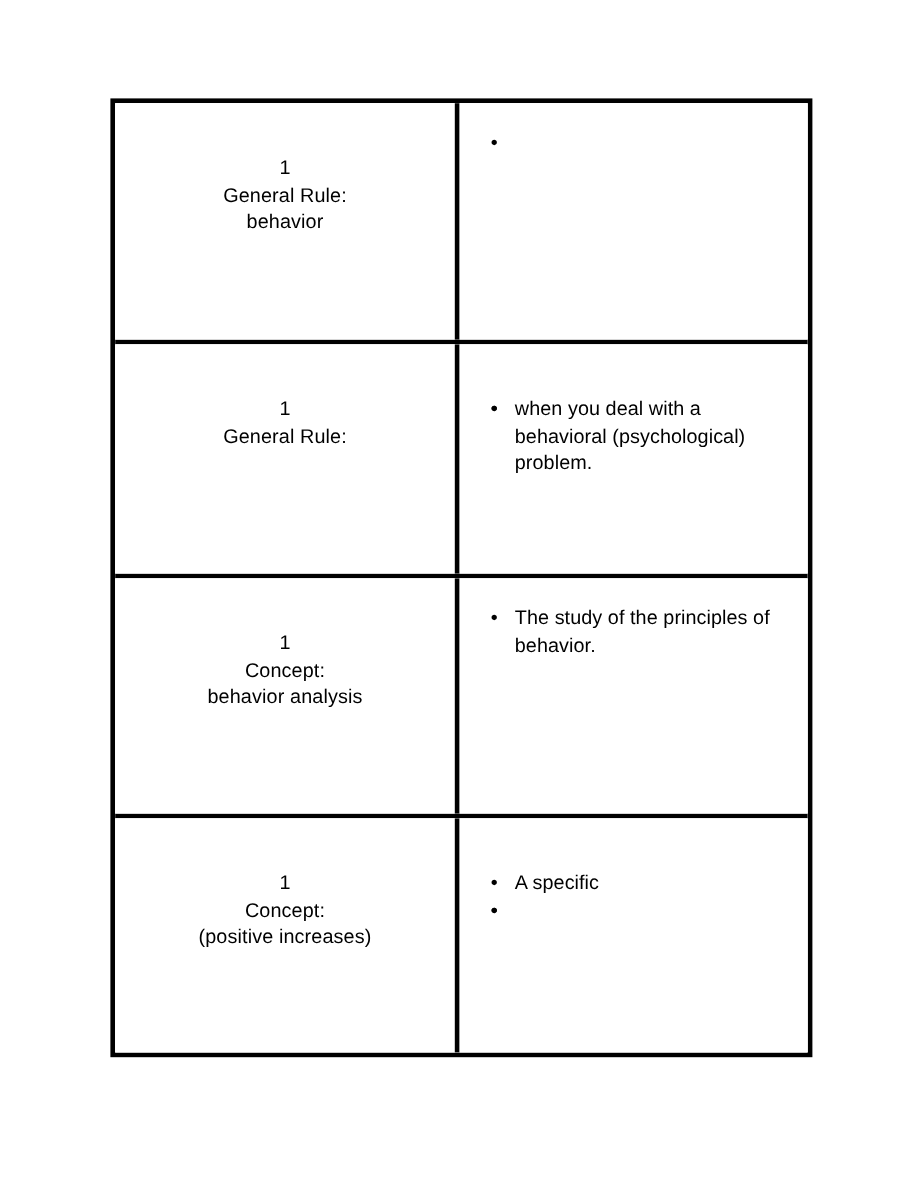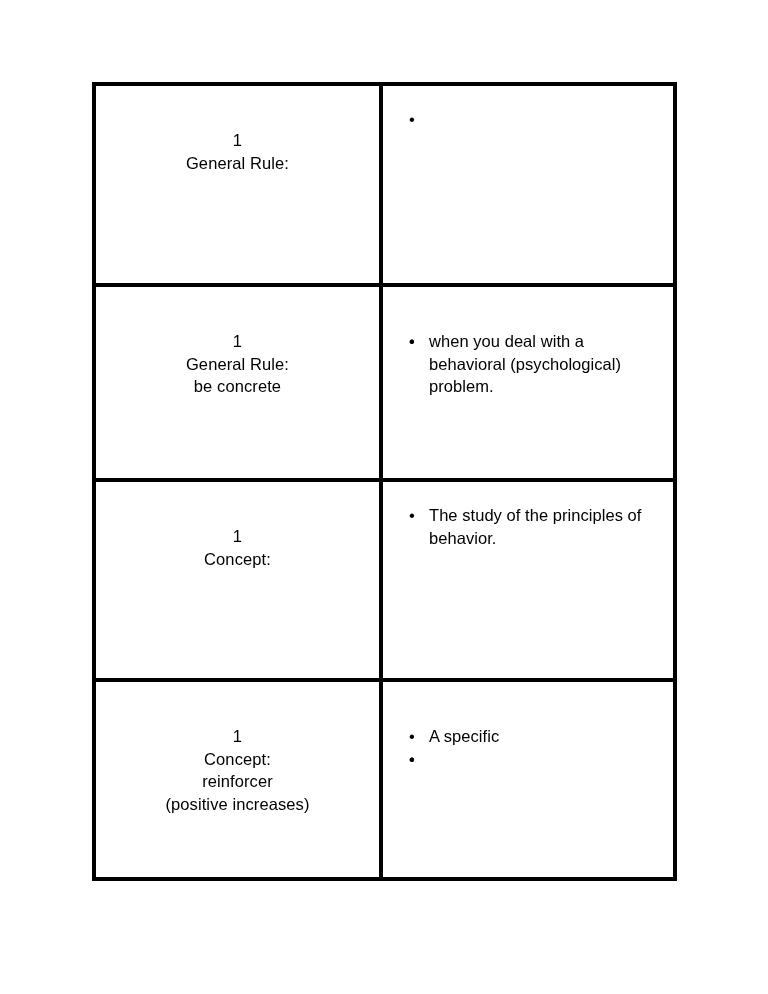--- a/index.html
+++ b/index.html
@@ -126,75 +126,75 @@
 
 <div class="page">
 
   <div class="card-table">
 
     <div class="card-row row-1">
       <div class="term-cell">
         <div class="term-block">
           <span class="term-line">1</span>
           <span class="term-line">General Rule:</span>
+          <span class="term-line">behavior</span>
         </div>
       </div>
       <div class="def-cell">
         <ul class="def-list high">
           <li class="def-item">
             <span class="bullet">•</span>
           </li>
         </ul>
       </div>
     </div>
 
     <div class="card-row row-2">
       <div class="term-cell">
         <div class="term-block">
           <span class="term-line">1</span>
           <span class="term-line">General Rule:</span>
-          <span class="term-line">be concrete</span>
         </div>
       </div>
       <div class="def-cell">
         <ul class="def-list">
           <li class="def-item">
             <span class="bullet">•</span>
           </li>
           <li class="def-item">
             <span class="bullet">•</span>
             <span>when you deal with a behavioral (psychological) problem.</span>
           </li>
         </ul>
       </div>
     </div>
 
     <div class="card-row row-3">
       <div class="term-cell">
         <div class="term-block">
           <span class="term-line">1</span>
           <span class="term-line">Concept:</span>
+          <span class="term-line">behavior analysis</span>
         </div>
       </div>
       <div class="def-cell">
         <ul class="def-list high">
           <li class="def-item">
             <span class="bullet">•</span>
             <span>The study of the principles of behavior.</span>
           </li>
         </ul>
       </div>
     </div>
 
     <div class="card-row row-4">
       <div class="term-cell">
         <div class="term-block">
           <span class="term-line">1</span>
           <span class="term-line">Concept:</span>
-          <span class="term-line">reinforcer</span>
           <span class="term-line">(positive increases)</span>
         </div>
       </div>
       <div class="def-cell">
         <ul class="def-list">
           <li class="def-item">
             <span class="bullet">•</span>
             <span>A specific</span>
           </li>
           <li class="def-item">

